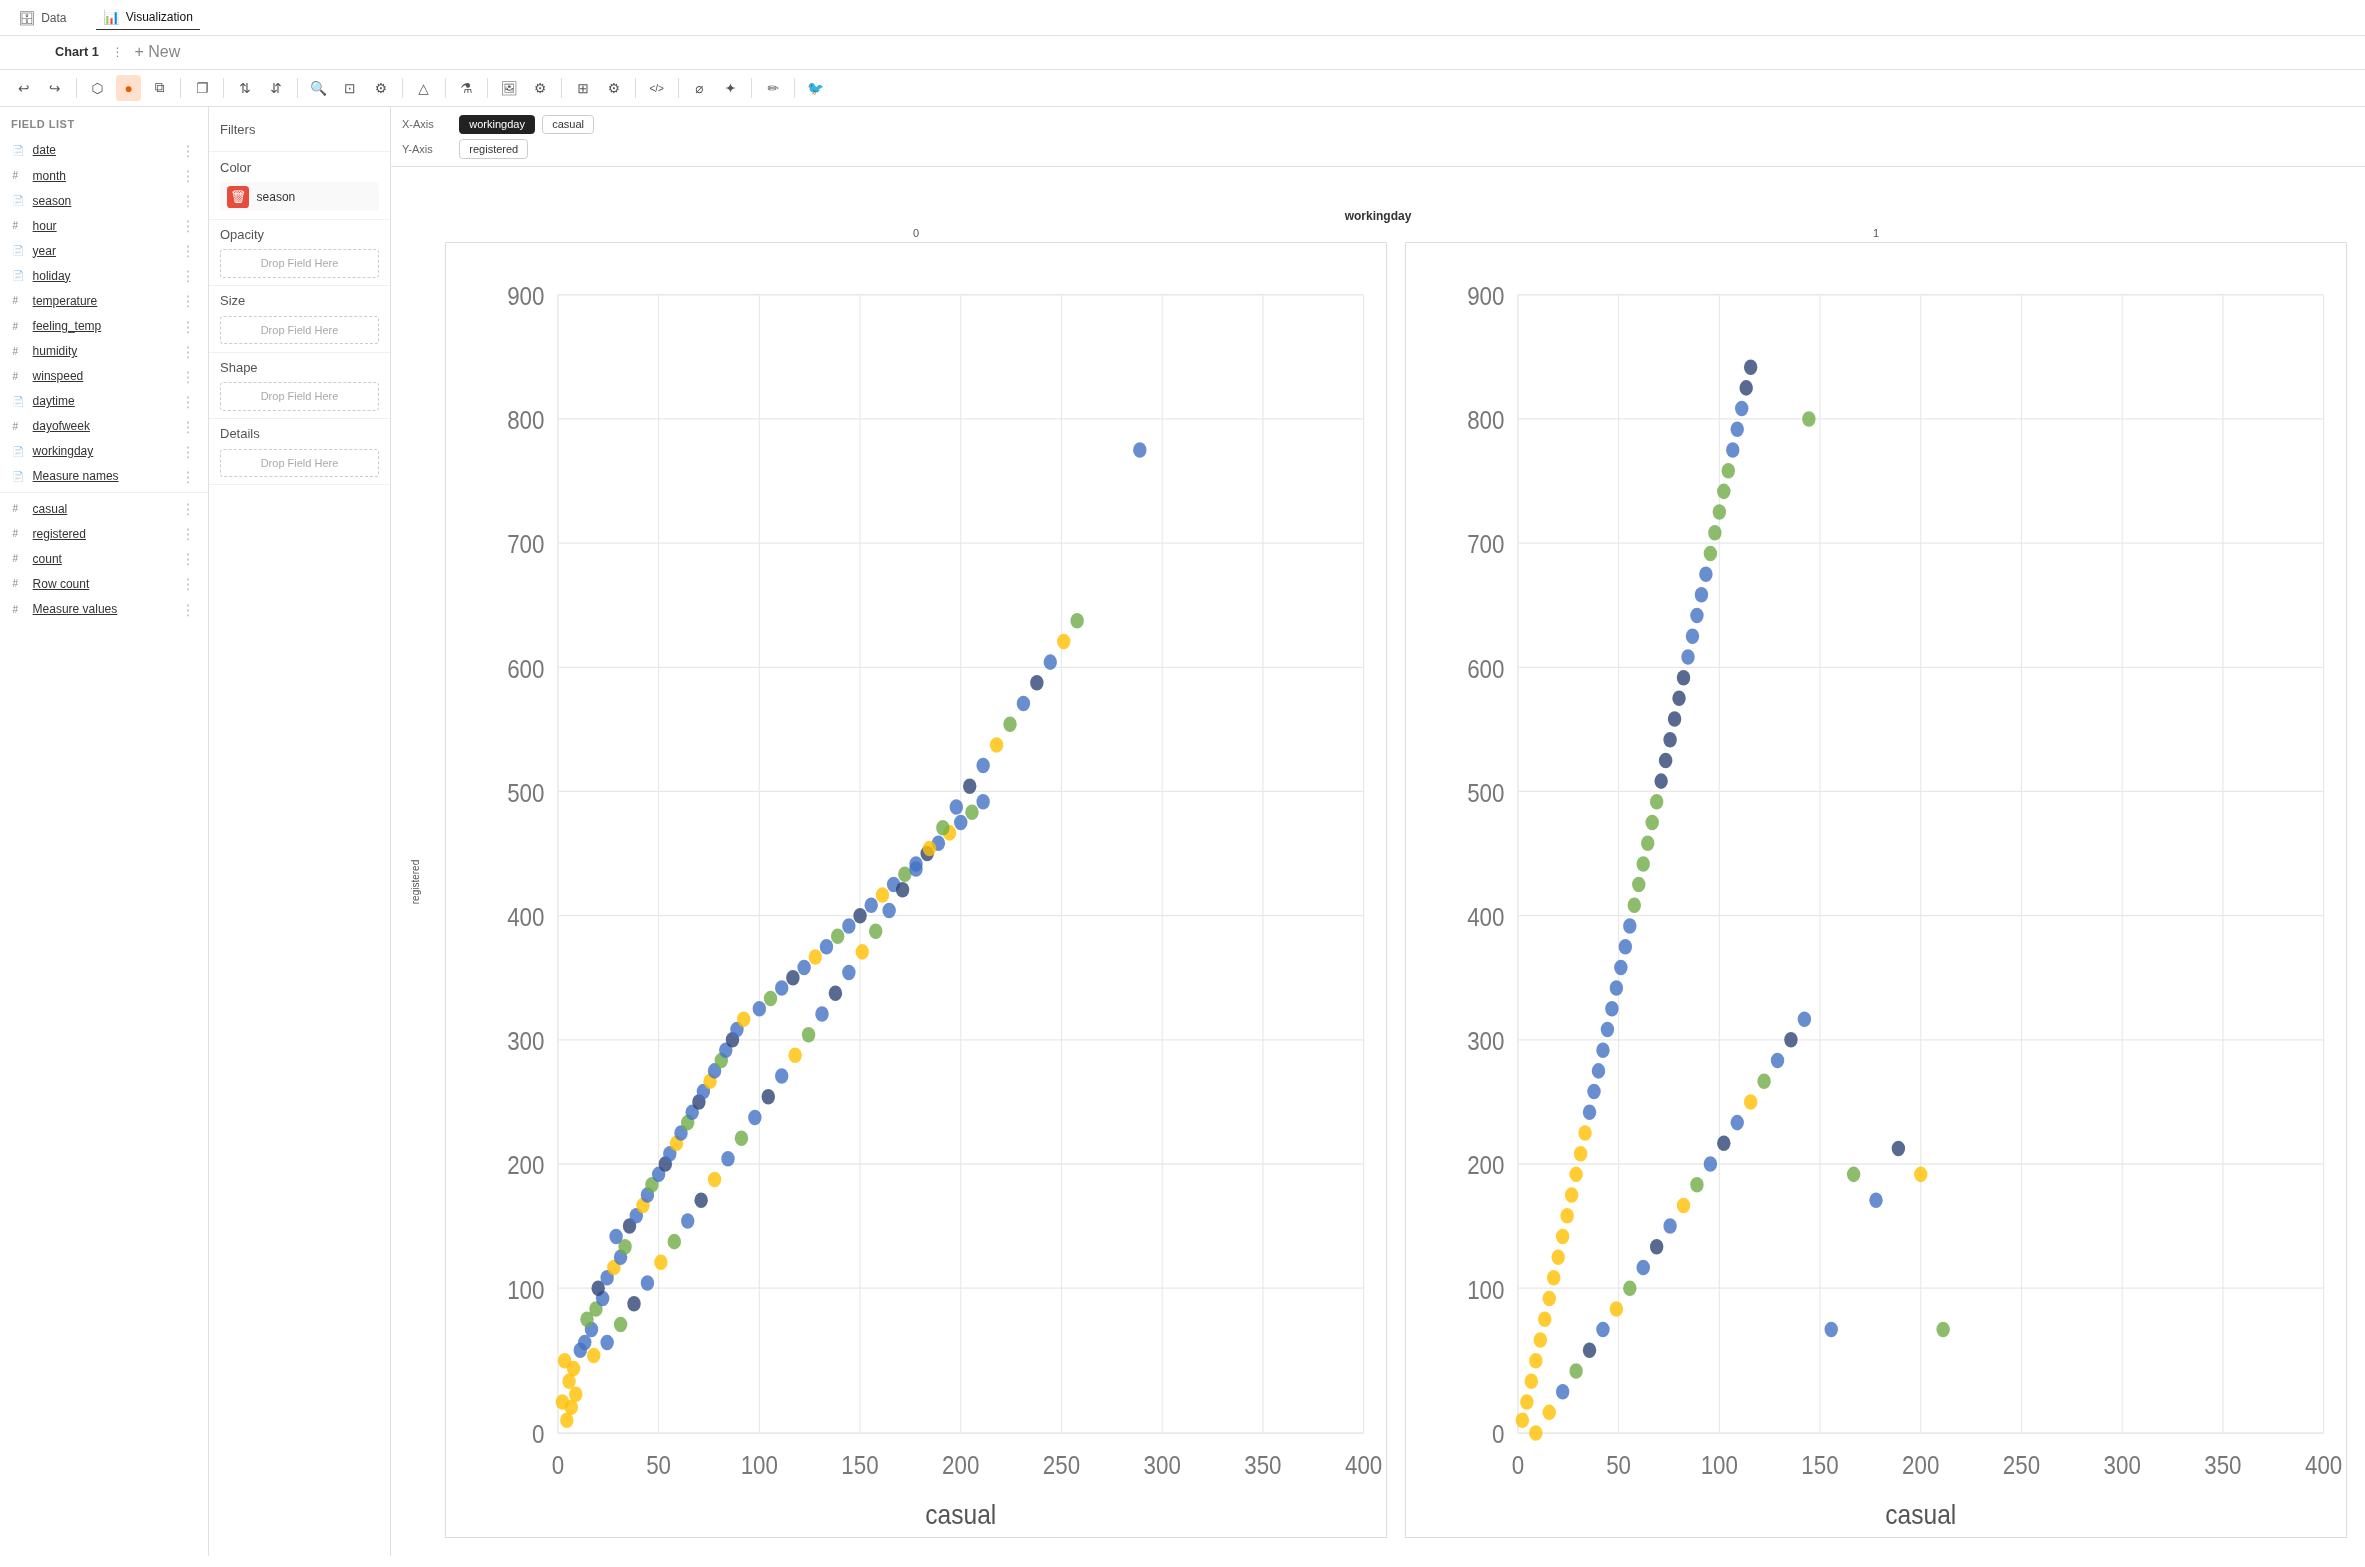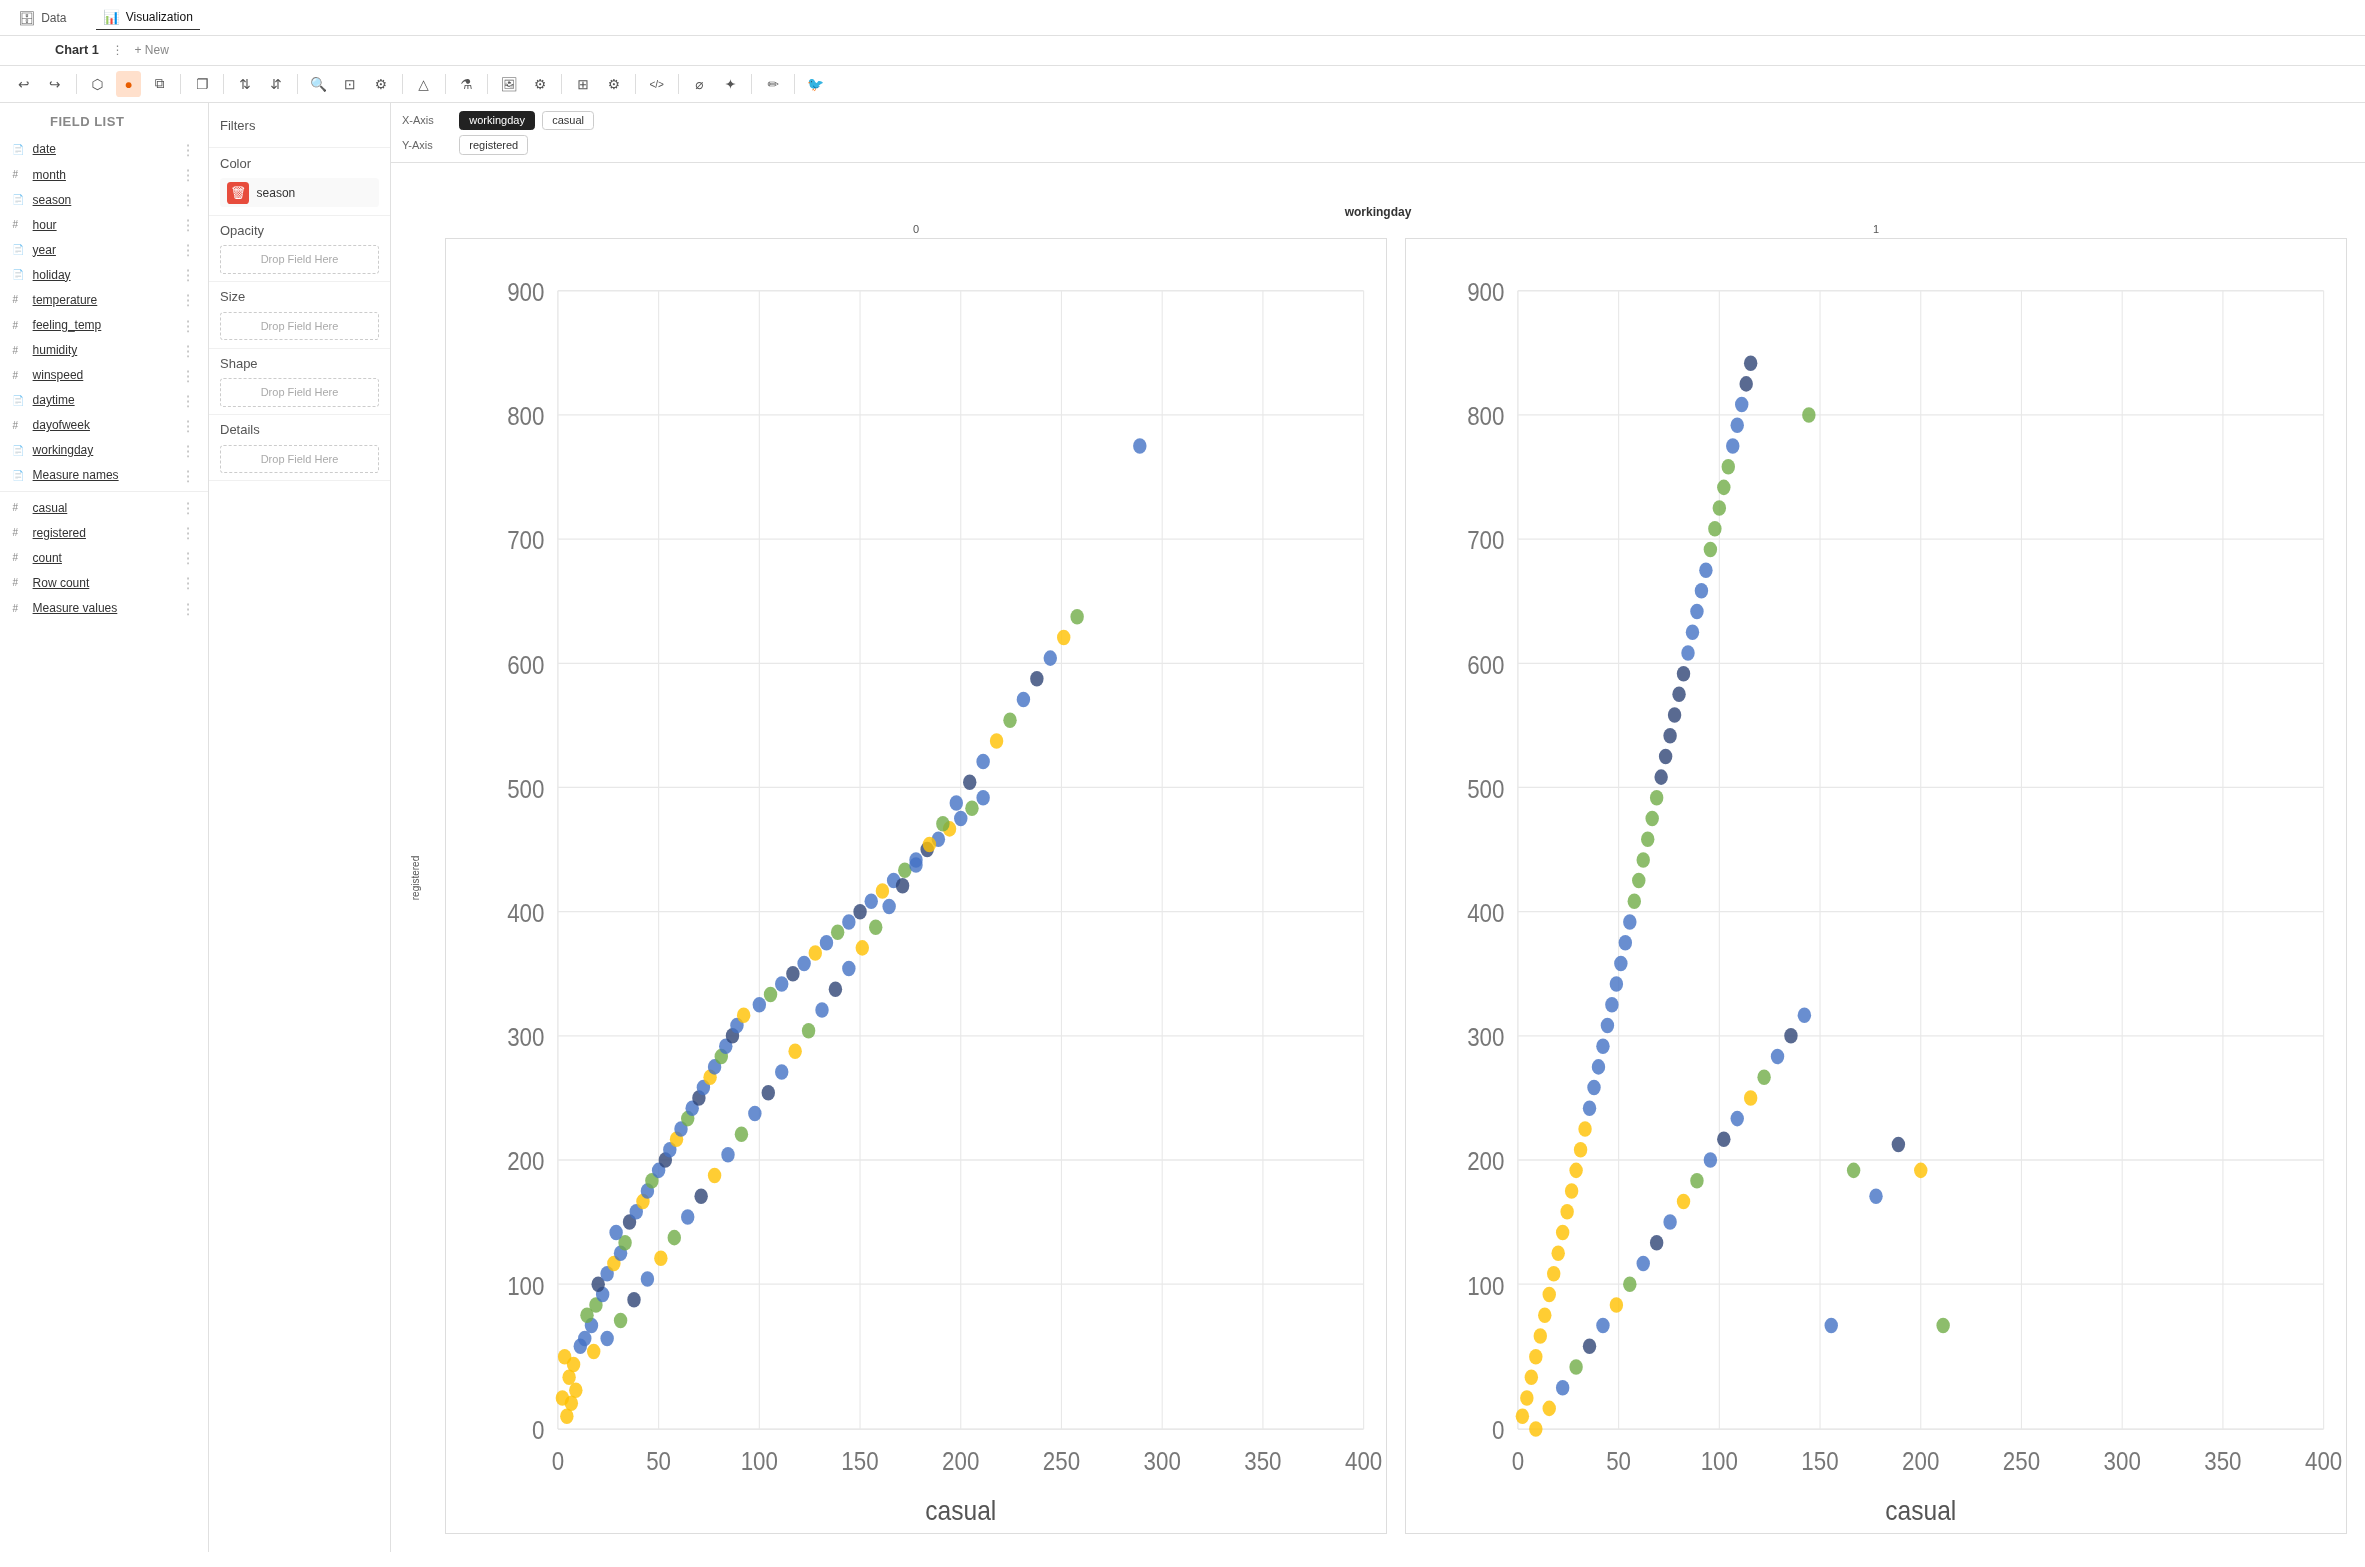--- a/index.html
+++ b/index.html
@@ -6,31 +6,31 @@
     body { font-family: -apple-system, BlinkMacSystemFont, 'Segoe UI', sans-serif; font-size: 12px; background: #fff; color: #333; }
 
     .top-nav { display: flex; align-items: center; padding: 5.5px 11px; border-bottom: 0.9px solid #e0e0e0; gap: 22px; }
     .top-nav-item { display: flex; align-items: center; gap: 5.5px; cursor: pointer; color: #555; font-size: 12px; padding: 3.6px 7.3px; }
     .top-nav-item.active { border-bottom: 1.8px solid #333; color: #111; font-weight: 500; }
     .top-nav-icon { font-size: 13.7px; }
 
     .chart-header { display: flex; align-items: center; padding: 7.3px 11px; border-bottom: 0.9px solid #e0e0e0; gap: 11px; }
     .chart-title { font-weight: 600; font-size: 12.7px; margin-left: 44px; }
     .chart-title-dots { color: #888; margin-left: 1.8px; }
-    .new-btn { color: #888; font-size: 12px; cursor: pointer; display: flex; align-items: center; gap: 3.6px; }
+    .new-btn { color: #888; font-size: 16px; cursor: pointer; display: flex; align-items: center; gap: 3.6px; }
 
     .toolbar { display: flex; align-items: center; padding: 5.5px 11px; border-bottom: 0.9px solid #e0e0e0; gap: 5.5px; flex-wrap: wrap; }
     .toolbar-btn { width: 25.5px; height: 25.5px; display: flex; align-items: center; justify-content: center; border: none; background: transparent; cursor: pointer; border-radius: 3.6px; font-size: 13.7px; color: #555; }
     .toolbar-btn.active { background: #ffe0cc; color: #e85d00; }
     .toolbar-separator { width: 0.9px; height: 20px; background: #ddd; margin: 0 2.7px; }
 
     .main-layout { display: flex; height: calc(100vh - 118px); }
 
     .field-list { width: 209px; border-right: 0.9px solid #e0e0e0; padding: 7.3px 0; overflow-y: auto; flex-shrink: 0; }
-    .field-list-header { font-weight: 600; font-size: 13px; color: #888; padding: 3.6px 11px 7.3px; text-transform: uppercase; letter-spacing: 0.5px; margin-left: 39px; }
+    .field-list-header { font-weight: 600; font-size: 11px; color: #888; padding: 3.6px 11px 7.3px; text-transform: uppercase; letter-spacing: 0.5px; }
     .field-item { display: flex; align-items: center; padding: 3.6px 7.3px 3.6px 9px; cursor: pointer; border-radius: 3.6px; margin: 0.9px 3.6px; }
     .field-icon { width: 16.4px; font-size: 10px; color: #4a90d9; flex-shrink: 0; margin-right: 3.6px; }
     .field-icon.doc { color: #4a90d9; }
     .field-icon.hash { color: #888; }
     .field-name { flex: 1; font-size: 12px; color: #333; text-decoration: underline; }
     .field-more { color: #bbb; font-size: 14.6px; cursor: pointer; padding: 0 1.8px; }
 
     .config-panel { width: 182px; border-right: 0.9px solid #e0e0e0; padding: 7.3px 0; overflow-y: auto; flex-shrink: 0; }
     .config-section { padding: 7.3px 11px; border-bottom: 0.9px solid #f0f0f0; }
     .config-label { font-size: 13px; font-weight: 400; color: #555; margin-bottom: 7.3px; }

